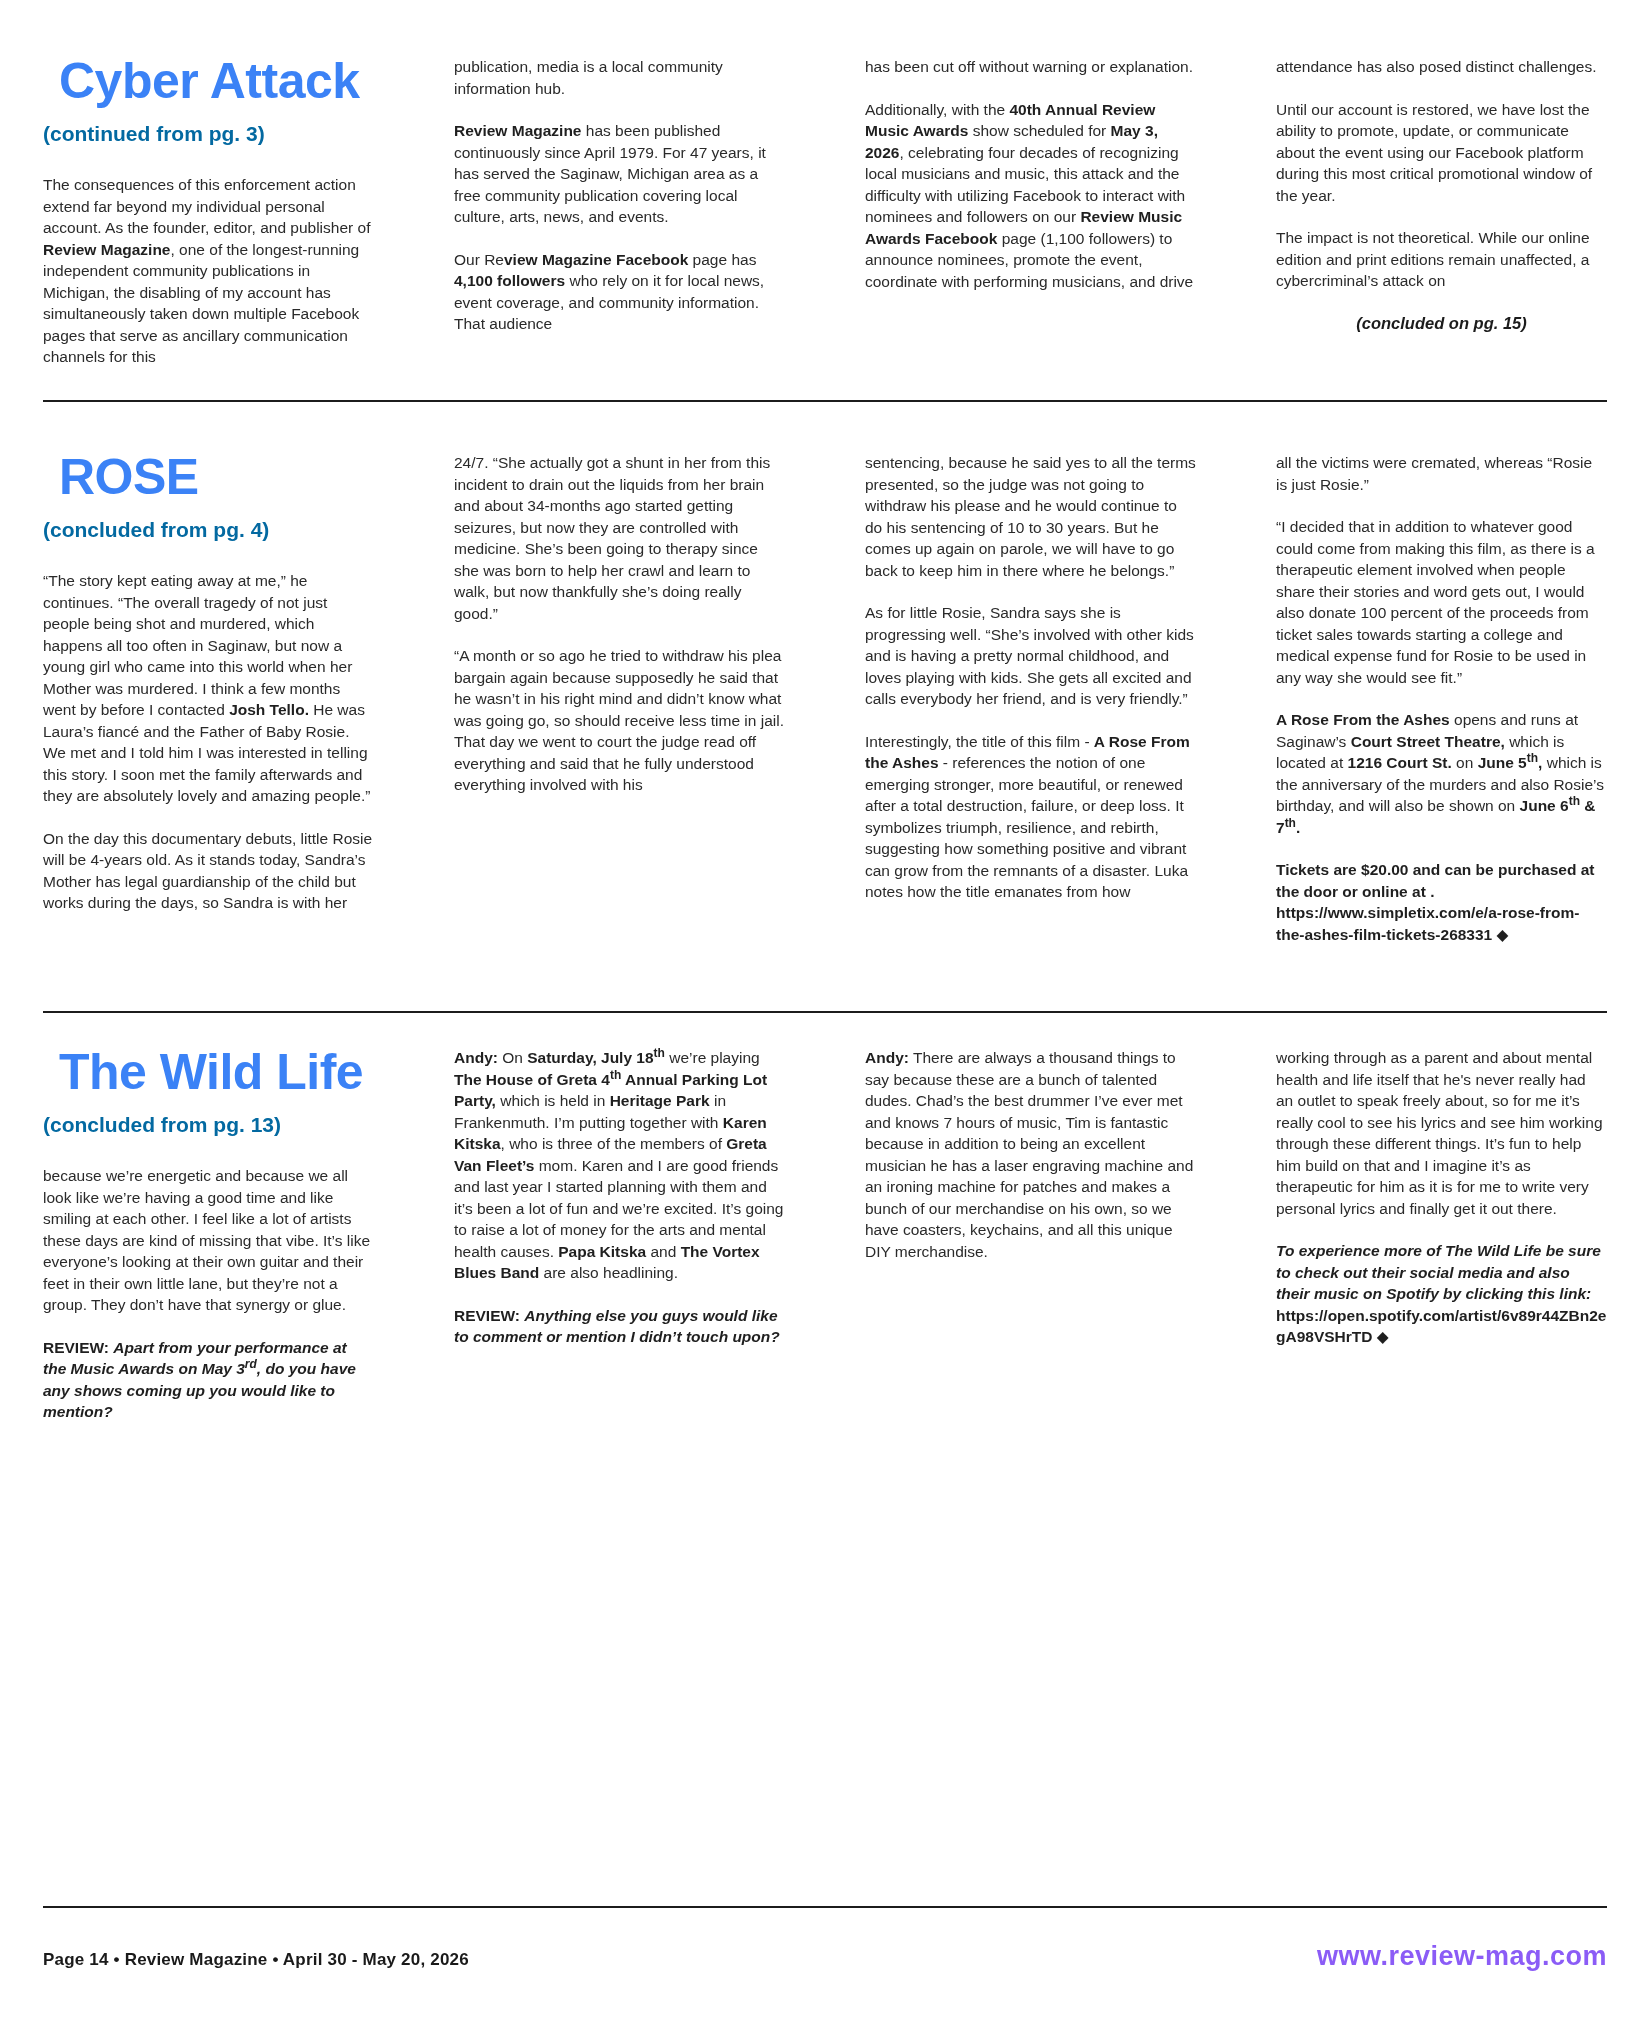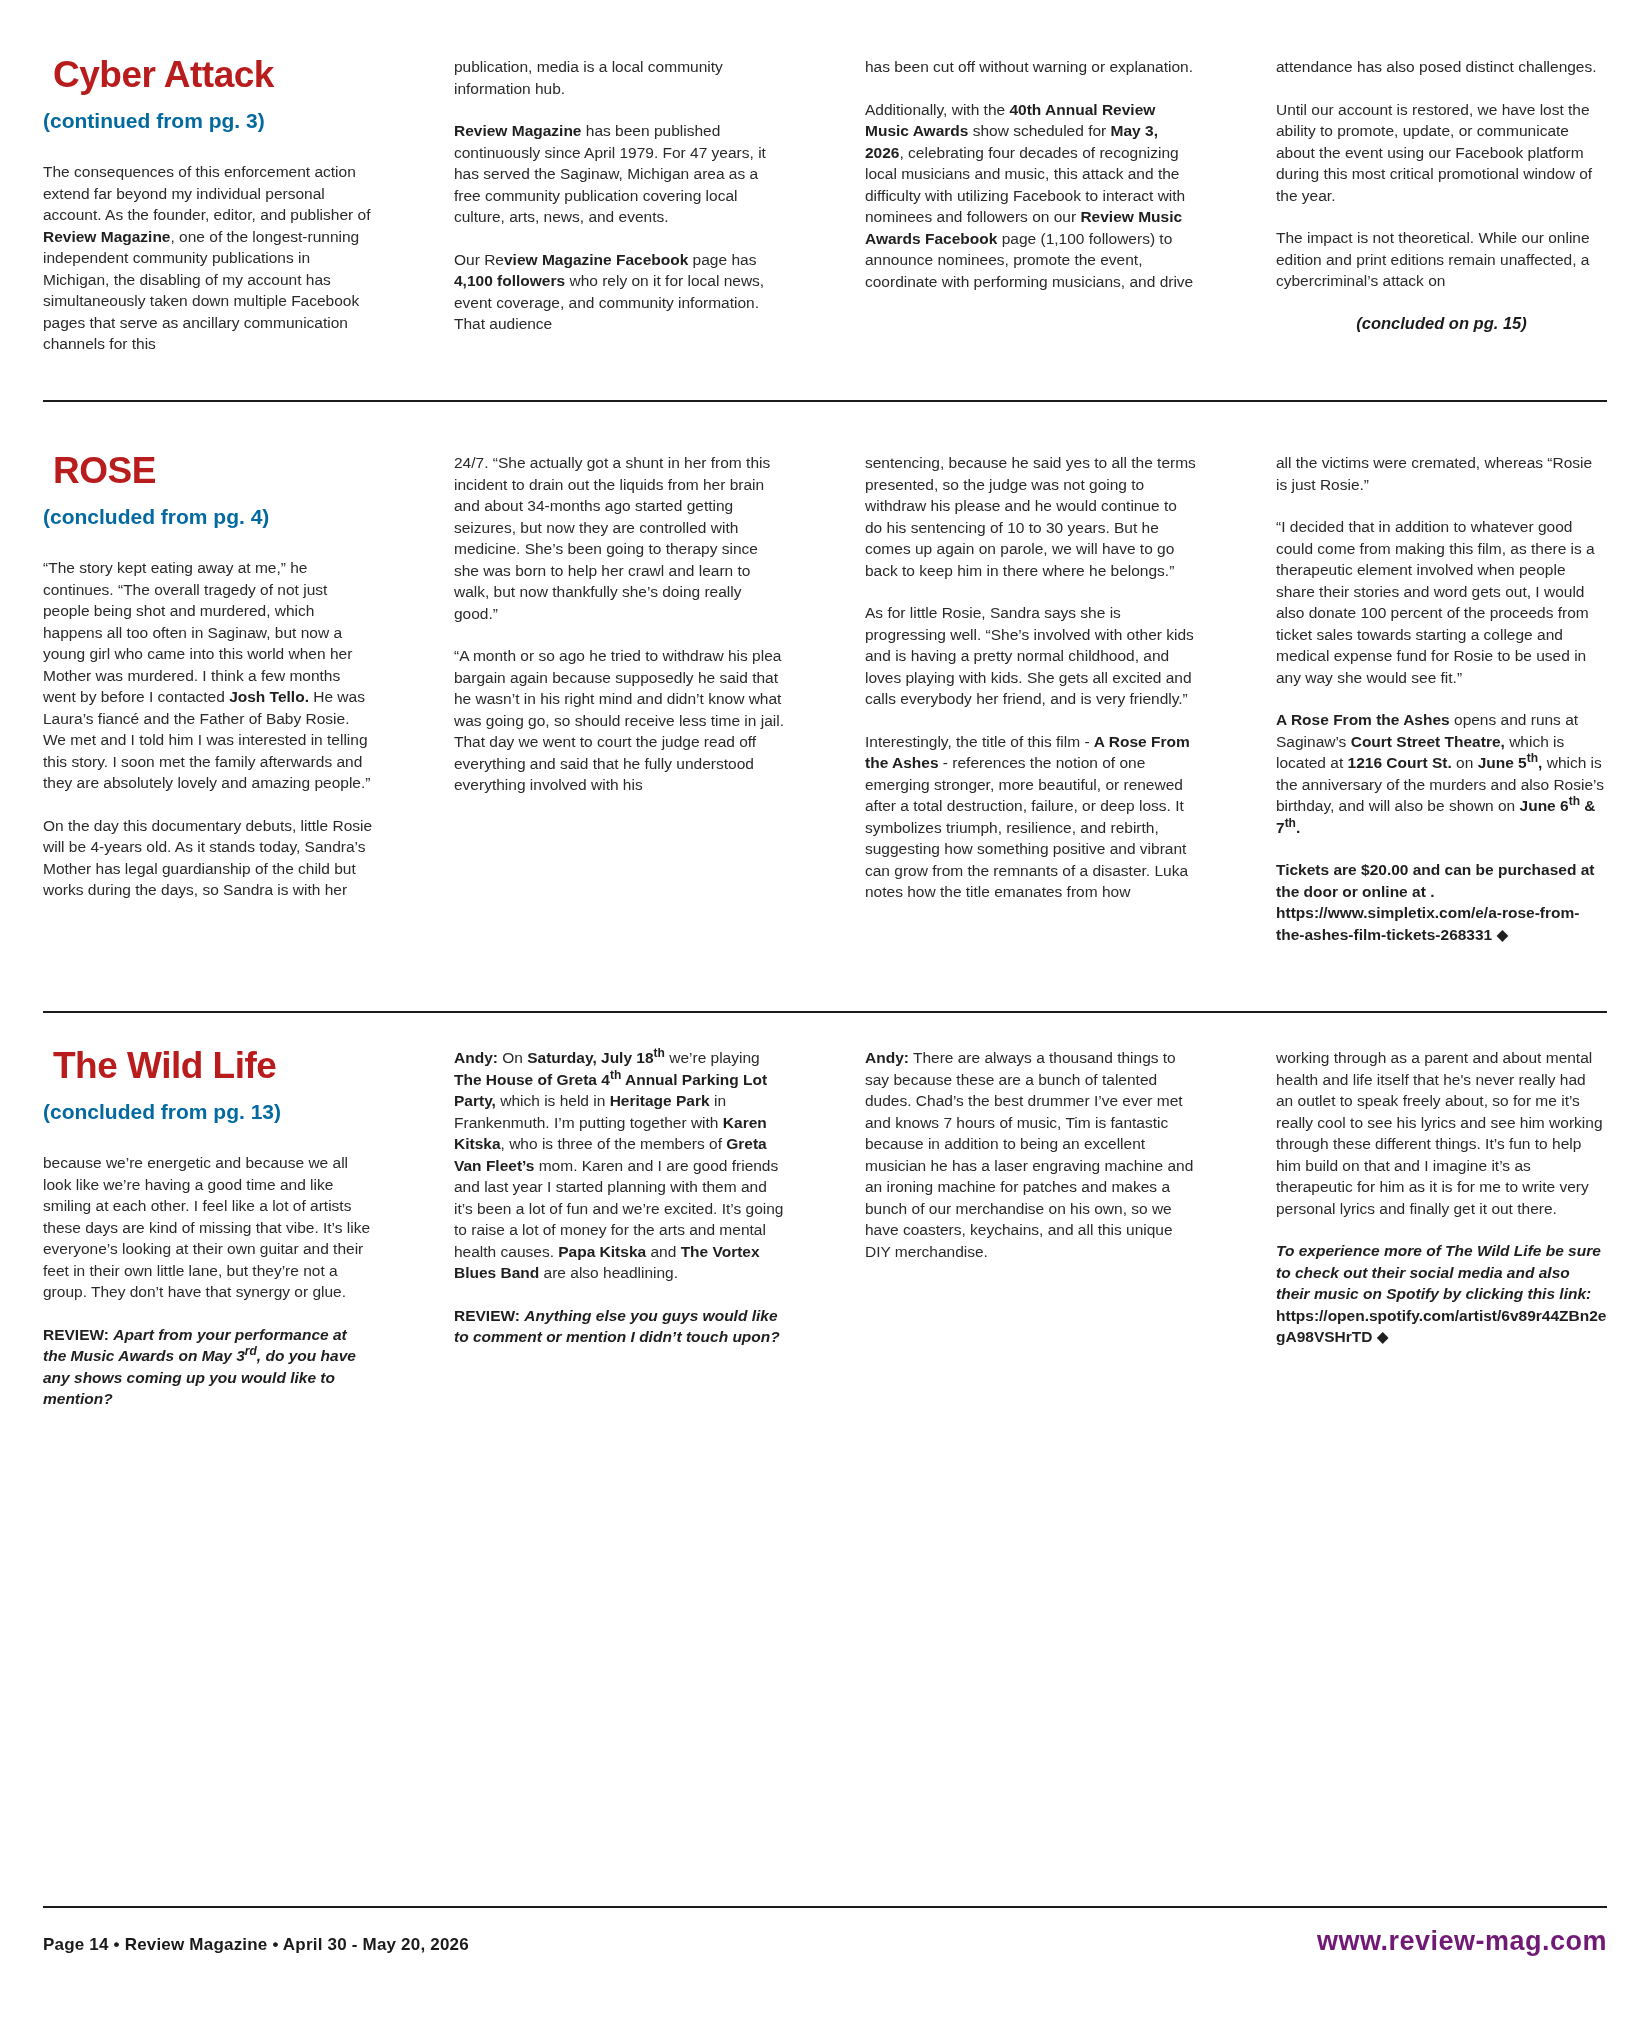--- a/index.html
+++ b/index.html
@@ -22,25 +22,25 @@
   #a1{height:402px;padding-top:56px;}
   #a2{height:611px;padding-top:50px;}
   #a3{height:895px;padding-top:34px;}
   .cols{
     display:flex;
     gap:80px;
     align-items:flex-start;
   }
   .col{flex:1 1 0;min-width:0;}
   h1.article-title{
-    margin:0 0 6px 10px;
-    font-size:37px;
+    margin:0 0 6px 16px;
+    font-size:50px;
     font-weight:800;
     letter-spacing:-0.5px;
-    color:#b91c1c;
+    color:#3b82f6;
     line-height:1.0;
   }
   .article-subtitle{
     margin:16px 0 28px 0;
     font-size:21px;
     font-weight:700;
     color:#0369a1;
   }
   .para{
     margin:0 0 21px 0;
@@ -151,16 +151,16 @@
         </div>
       <div class="col">
           <p class="para">working through as a parent and about mental health and life itself that he's never really had an outlet to speak freely about, so for me it’s really cool to see his lyrics and see him working through these different things. It’s fun to help him build on that and I imagine it’s as therapeutic for him as it is for me to write very personal lyrics and finally get it out there.</p>
           <p class="para"><b><i>To experience more of The Wild Life be sure to check out their social media and also their music on Spotify by clicking this link:</i> https://open.spotify.com/artist/6v89r44ZBn2egA98VSHrTD ◆</b></p>
         </div>
     </div>
   </section>
 
   <footer class="page-footer">
     <div class="footer-left">Page 14 • Review Magazine • April 30 - May 20, 2026</div>
-    <div class="footer-right" style="color: #701a75;">www.review-mag.com</div>
+    <div class="footer-right" style="color: #8b5cf6; margin-top: 15px;">www.review-mag.com</div>
   </footer>
 
 </div>
 
 </body></html>

